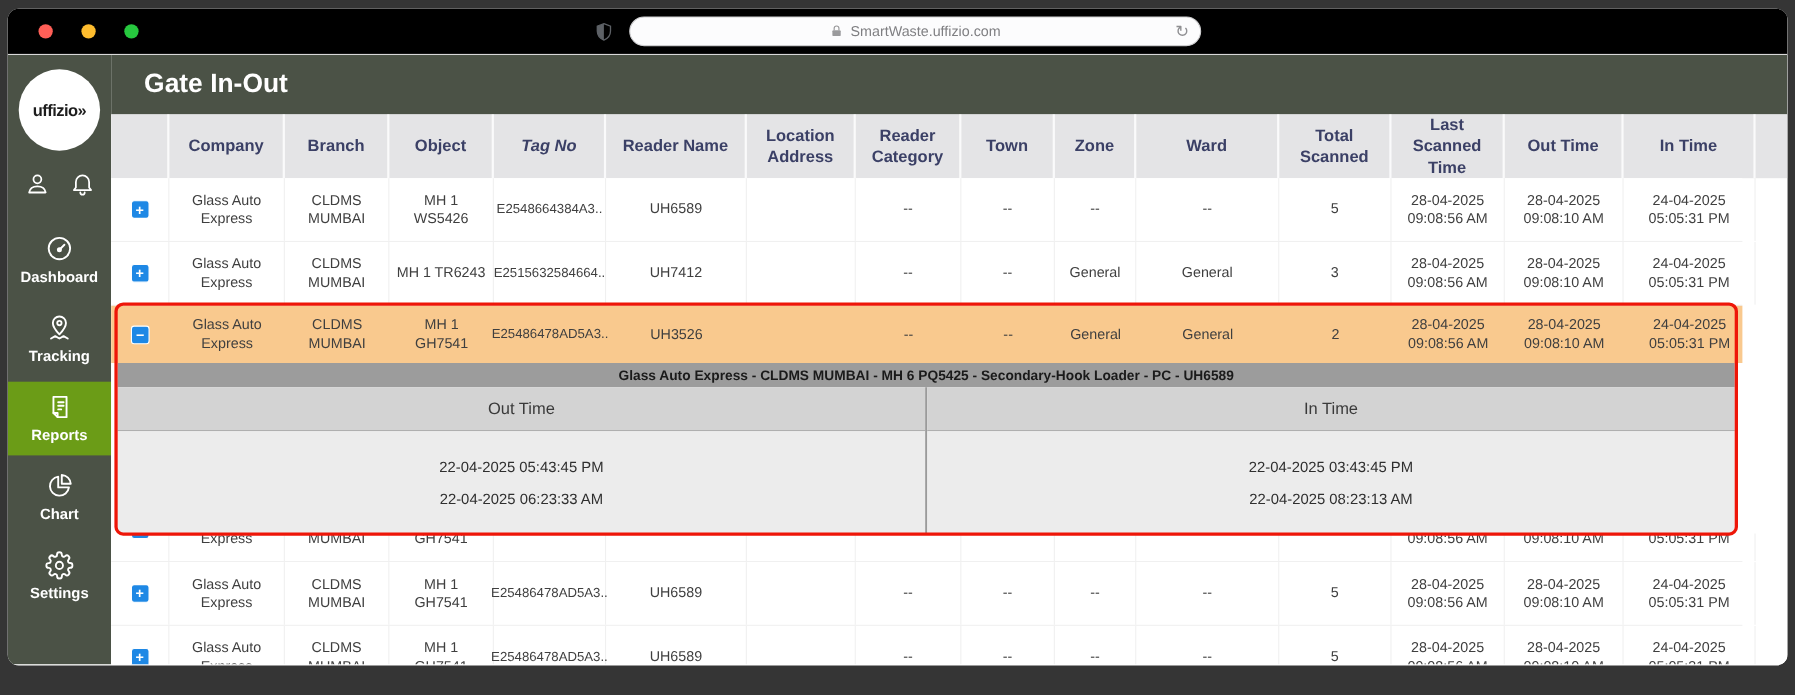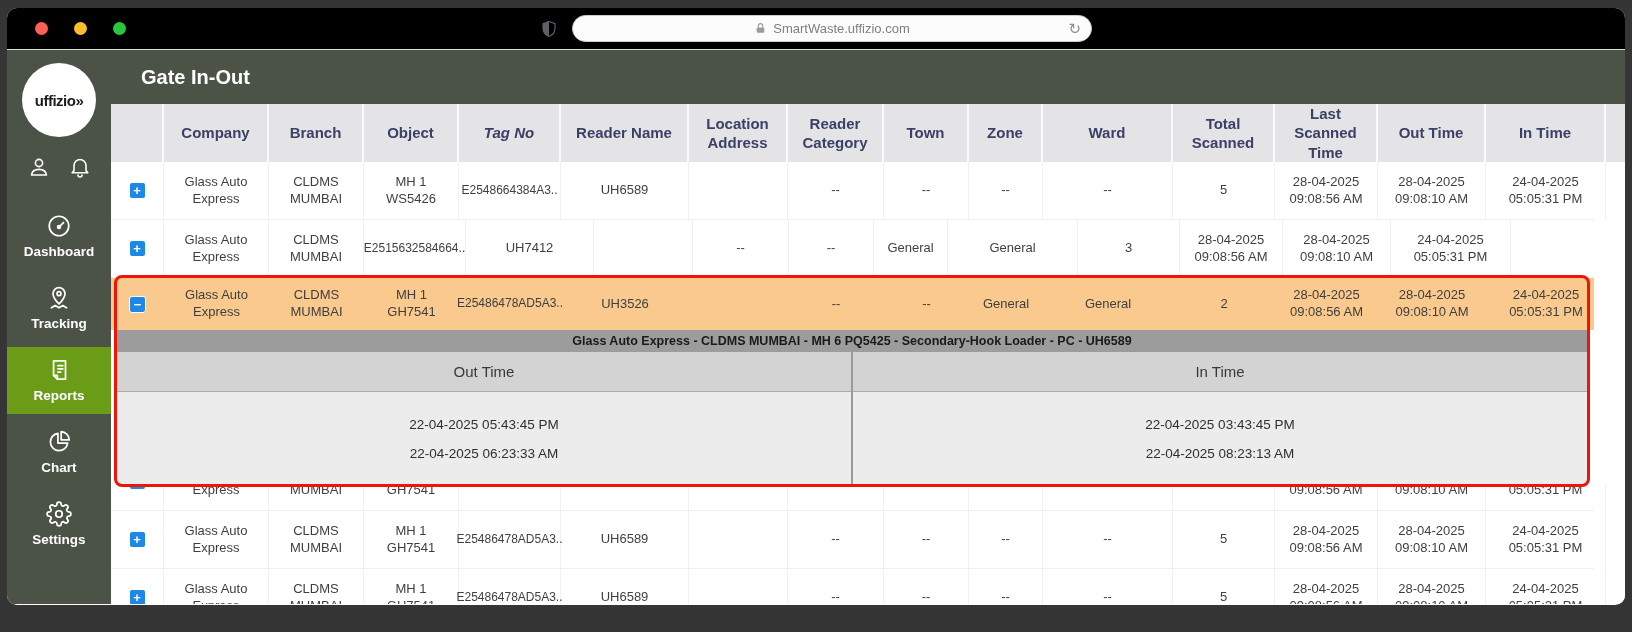--- a/index.html
+++ b/index.html
@@ -20,33 +20,33 @@
   .shield { width:18px; height:20px; color:#5d6166; }
   .urlbar { width:520px; height:27px; background:#fcfcfd; border:1px solid #cdcdcf;
             border-radius:14px; display:flex; align-items:center; justify-content:center;
             position:relative; color:#7f7f82; font-size:13px; gap:6px; }
   .urlbar .lock { color:#9a9a9c; display:flex; }
   .urlbar .refresh { position:absolute; right:10px; font-size:15px; color:#8f8f92; }
 
   
   .app { display:flex; height:554px; overflow:hidden; }
 
-  .sidebar { width:104px; background:#4b5246; flex:none; color:#fff; }
+  .sidebar { width:94px; background:#4b5246; flex:none; color:#fff; }
   .logo { width:74px; height:74px; background:#fff; border-radius:50%;
           margin:13px auto 18px; display:flex; align-items:center; justify-content:center;
           color:#1d1d1d; font-weight:bold; font-size:15px; letter-spacing:-0.5px; cursor:pointer; }
   .top-icons { display:flex; justify-content:center; gap:17px; margin-bottom:24px; }
   .top-icons svg { width:24px; height:24px; cursor:pointer; }
   .nav-item { display:flex; flex-direction:column; align-items:center; gap:5px;
               padding:10px 0 11px; margin-top:5px; font-size:13.5px; font-weight:600; cursor:pointer; }
   .nav-item svg { width:26px; height:26px; }
   .nav-item.active { background:#6b9c17; }
 
   .main { flex:1; position:relative; background:#fff; overflow:hidden; }
-  .page-header { height:54px; background:#4b5246; color:#fff; font-size:20px; font-weight:bold;
+  .page-header { height:54px; background:#4b5246; color:#fff; font-size:24px; font-weight:bold;
                  display:flex; align-items:center; padding-left:30px; }
 
   
   .grid-header { height:58px; background:#e4e4e6; display:flex; width:100%; }
   .grid-header .cell { border-right:2px solid #fafafb; color:#3b4066; font-weight:600;
                        font-size:15px; }
   .cell { display:flex; align-items:center; justify-content:center; text-align:center;
           padding:0 6px; line-height:1.3; flex:none; height:100%; }
   .expand-cell { width:53px; }
   .c0{width:105px} .c1{width:95px} .c2{width:95px} .c3{width:102px; font-size:12px;}
@@ -232,20 +232,21 @@
             <div class="cell c11">28-04-2025 09:08:56 AM</div>
             <div class="cell c12">28-04-2025 09:08:10 AM</div>
             <div class="cell c13">24-04-2025 05:05:31 PM</div>
           </div>
           <div class="grid-row">
             <div class="cell expand-cell">
               <span class="expand-btn">+</span>
             </div>
             <div class="cell c0">Glass Auto Express</div>
             <div class="cell c1">CLDMS MUMBAI</div>
+            <div class="cell c2">MH 1 TR6243</div>
             <div class="cell c3">E2515632584664..</div>
             <div class="cell c4">UH7412</div>
             <div class="cell c5"></div>
             <div class="cell c6">--</div>
             <div class="cell c7">--</div>
             <div class="cell c8">General</div>
             <div class="cell c9">General</div>
             <div class="cell c10">3</div>
             <div class="cell c11">28-04-2025 09:08:56 AM</div>
             <div class="cell c12">28-04-2025 09:08:10 AM</div>

